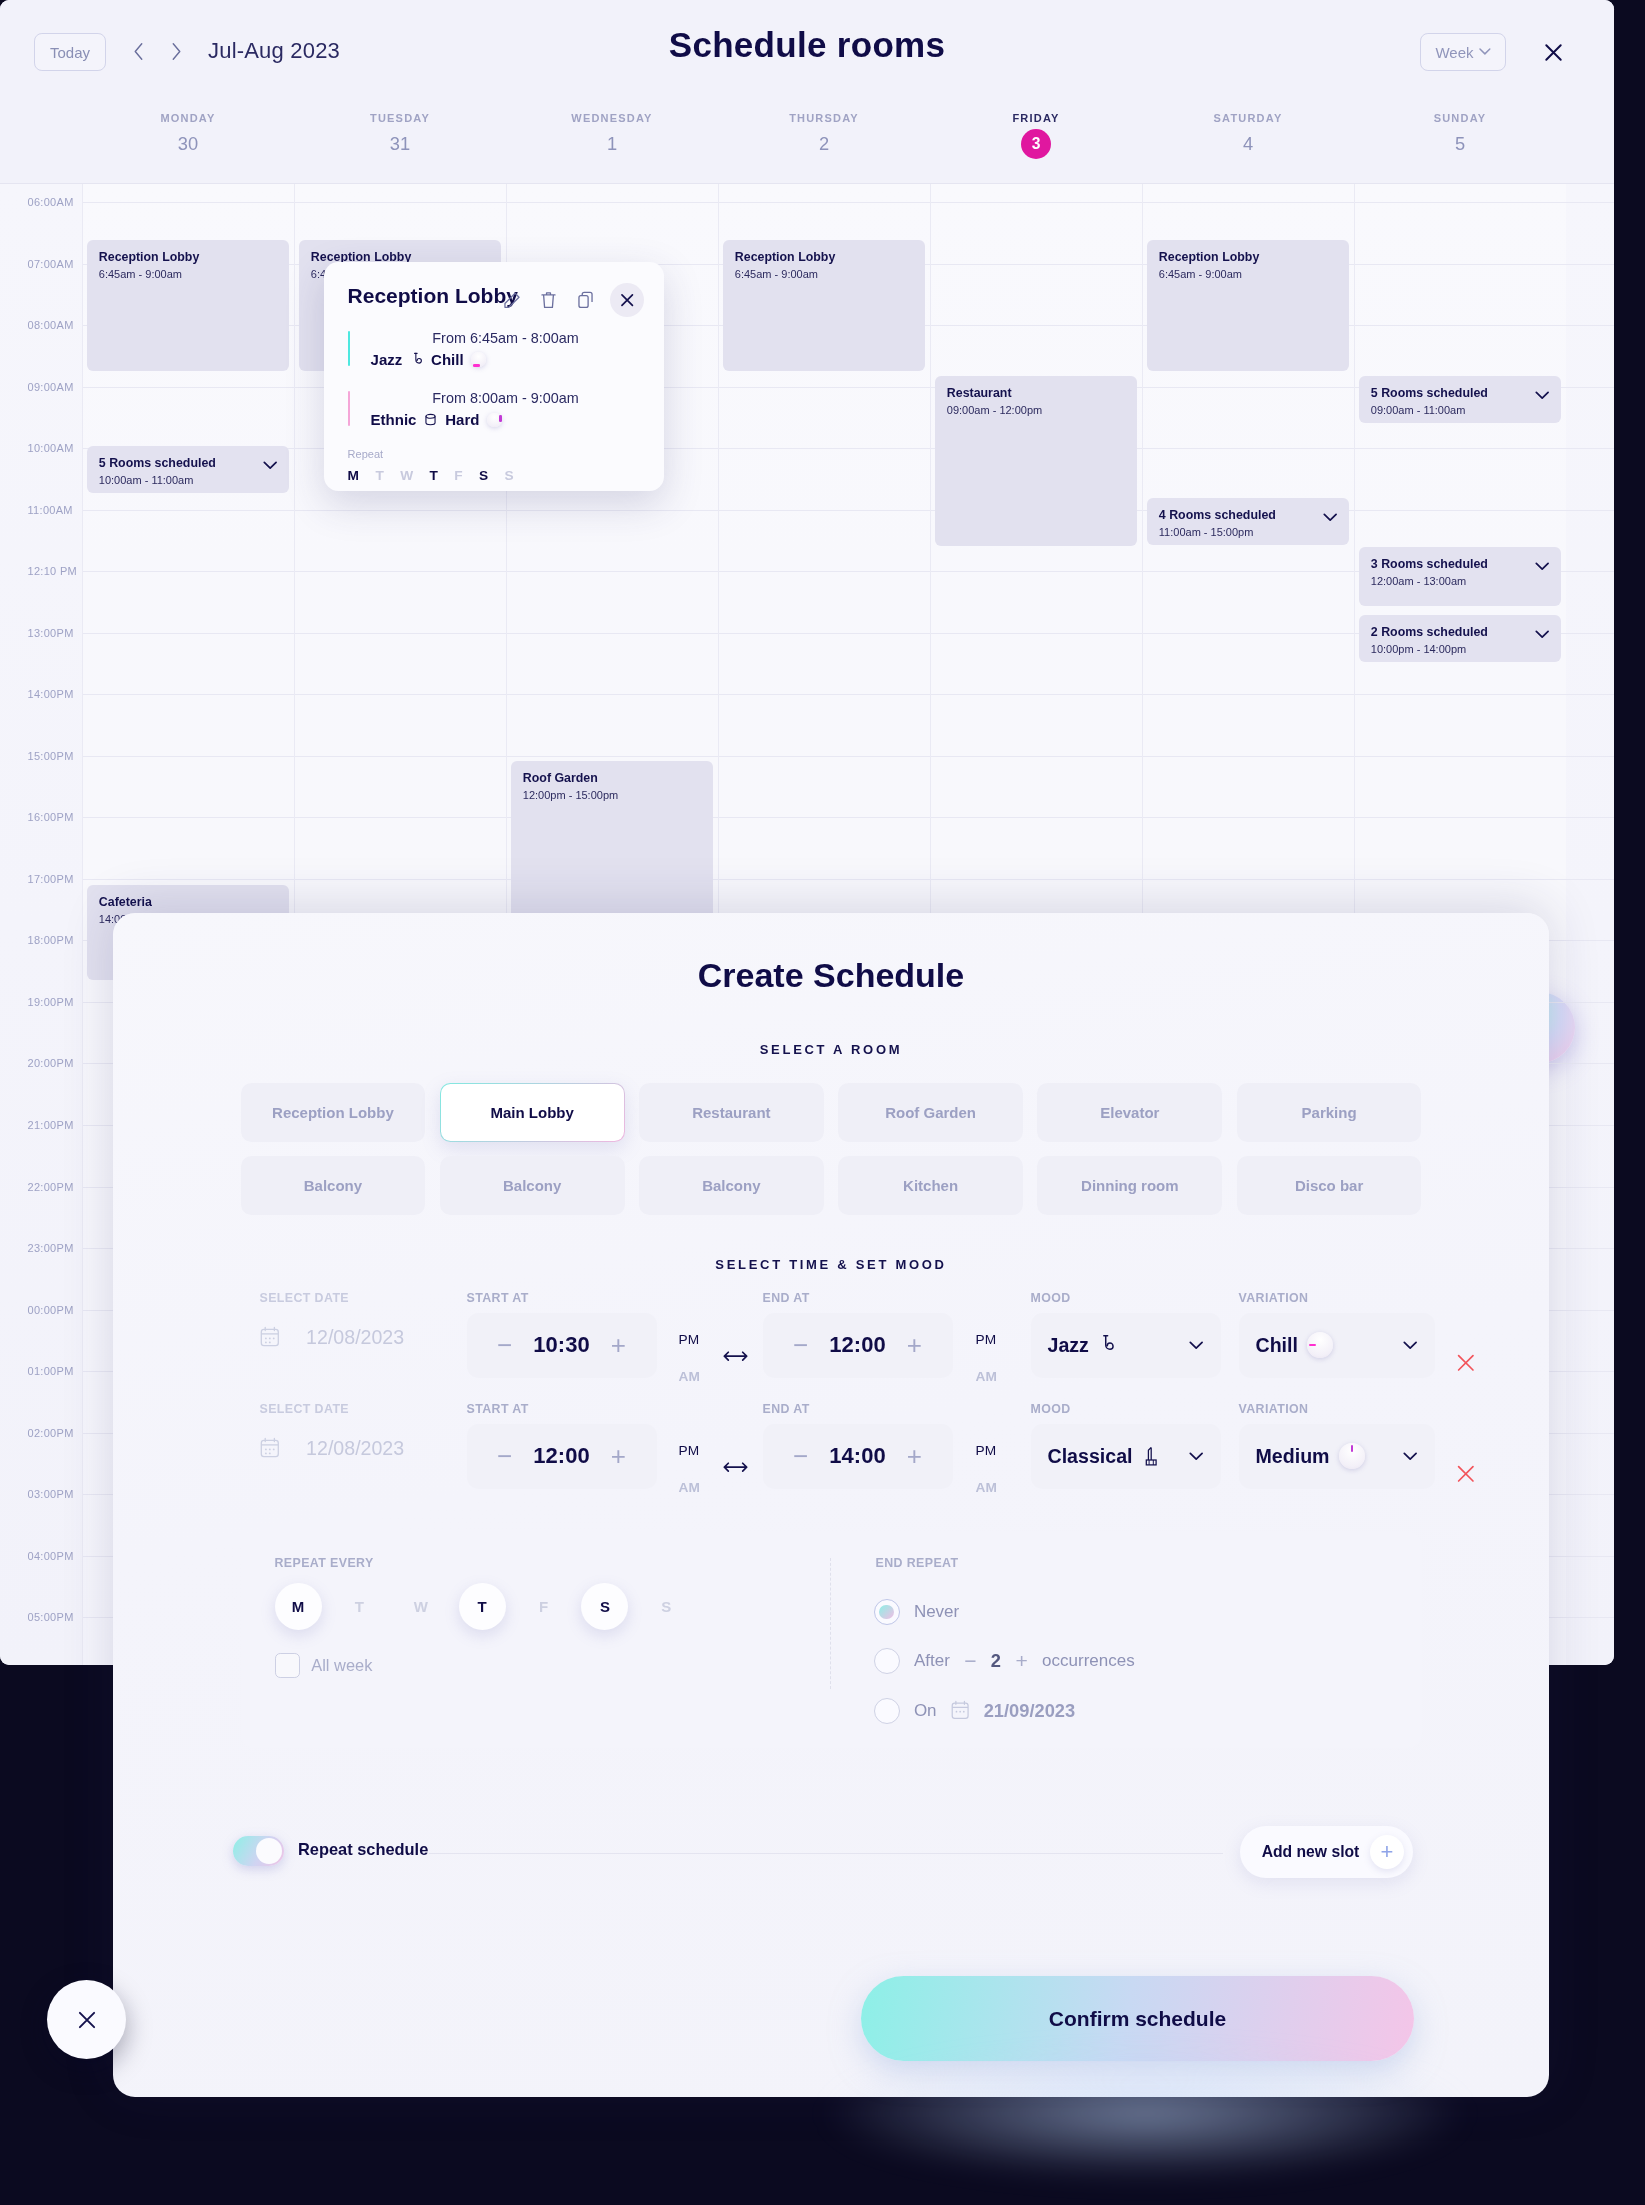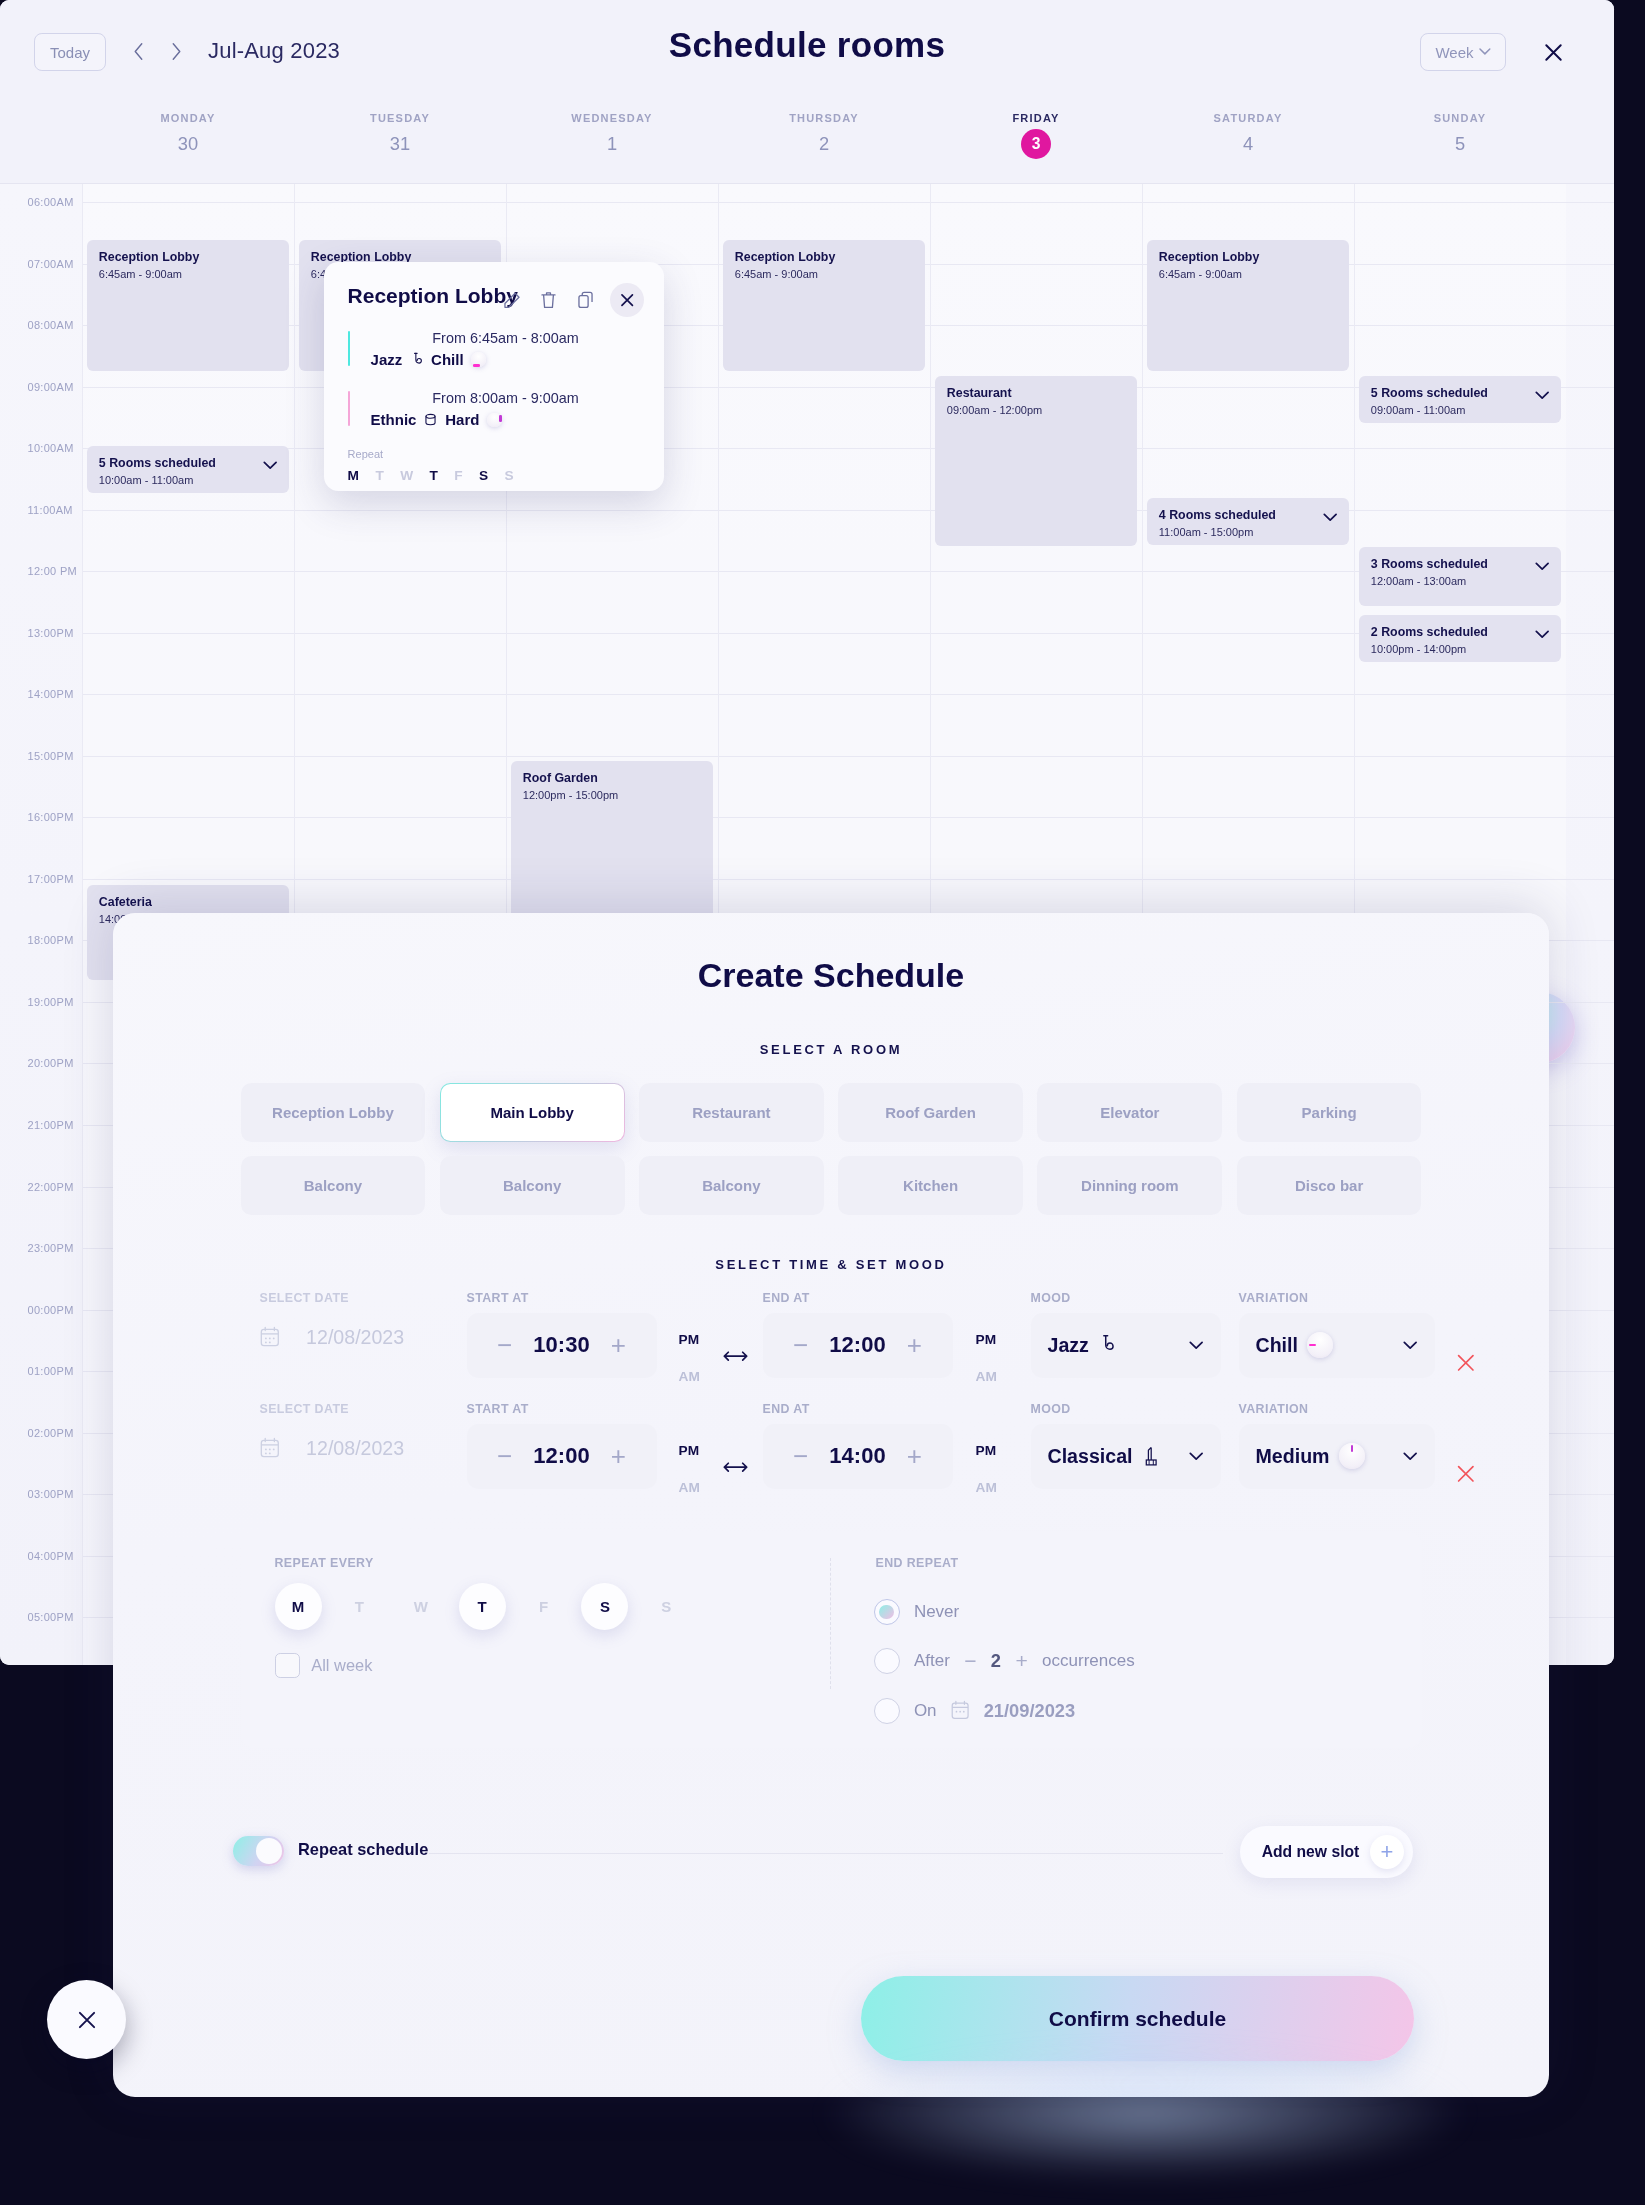--- a/index.html
+++ b/index.html
@@ -234,21 +234,21 @@
 
   .stepper {
     margin-top: 7.9px;
     width: 190px; height: 65px; border-radius: 11.8px;
     background: #f1f1f8;
     display:flex; align-items:center; justify-content:center; gap: 14.4px;
   }
   .step-btn { font-size: 26px; color: #a4a8c9; font-weight: 300; line-height: 1; width: 22px; text-align:center;}
   .step-val { font-size: 22px; font-weight: 700; color: #100c47; min-width: 63px; text-align:center; }
   .ampm { position: absolute; top: 41px; }
-  .ampm .pm { font-size: 13.7px; font-weight: 700; color: #100c47; }
+  .ampm .pm { font-size: 13.7px; font-weight: 400; color: #100c47; }
   .ampm .am { font-size: 13.7px; font-weight: 700; color: #bcc0d8; margin-top: 22px; }
   .arrows { position:absolute; top: 58px; color:#14114d; }
 
   .select-box {
     margin-top: 7.9px;
     height: 65px; border-radius: 11.8px; background: #f1f1f8;
     display:flex; align-items:center; gap: 9.2px; padding: 0 17px;
     position: relative;
   }
   .select-box .val { font-size: 19.6px; font-weight: 700; color: #100c47; }
@@ -432,21 +432,21 @@
         <div class="gutter-label" style="top: 80px;">07:00AM</div>
         <div class="hline" style="top: 80px;"></div>
         <div class="gutter-label" style="top: 141px;">08:00AM</div>
         <div class="hline" style="top: 141px;"></div>
         <div class="gutter-label" style="top: 203px;">09:00AM</div>
         <div class="hline" style="top: 203px;"></div>
         <div class="gutter-label" style="top: 264px;">10:00AM</div>
         <div class="hline" style="top: 264px;"></div>
         <div class="gutter-label" style="top: 326px;">11:00AM</div>
         <div class="hline" style="top: 326px;"></div>
-        <div class="gutter-label" style="top: 387px;">12:00 PM</div>
+        <div class="gutter-label" style="top: 387px;">12:10 PM</div>
         <div class="hline" style="top: 387px;"></div>
         <div class="gutter-label" style="top: 449px;">13:00PM</div>
         <div class="hline" style="top: 449px;"></div>
         <div class="gutter-label" style="top: 510px;">14:00PM</div>
         <div class="hline" style="top: 510px;"></div>
         <div class="gutter-label" style="top: 572px;">15:00PM</div>
         <div class="hline" style="top: 572px;"></div>
         <div class="gutter-label" style="top: 633px;">16:00PM</div>
         <div class="hline" style="top: 633px;"></div>
         <div class="gutter-label" style="top: 695px;">17:00PM</div>

